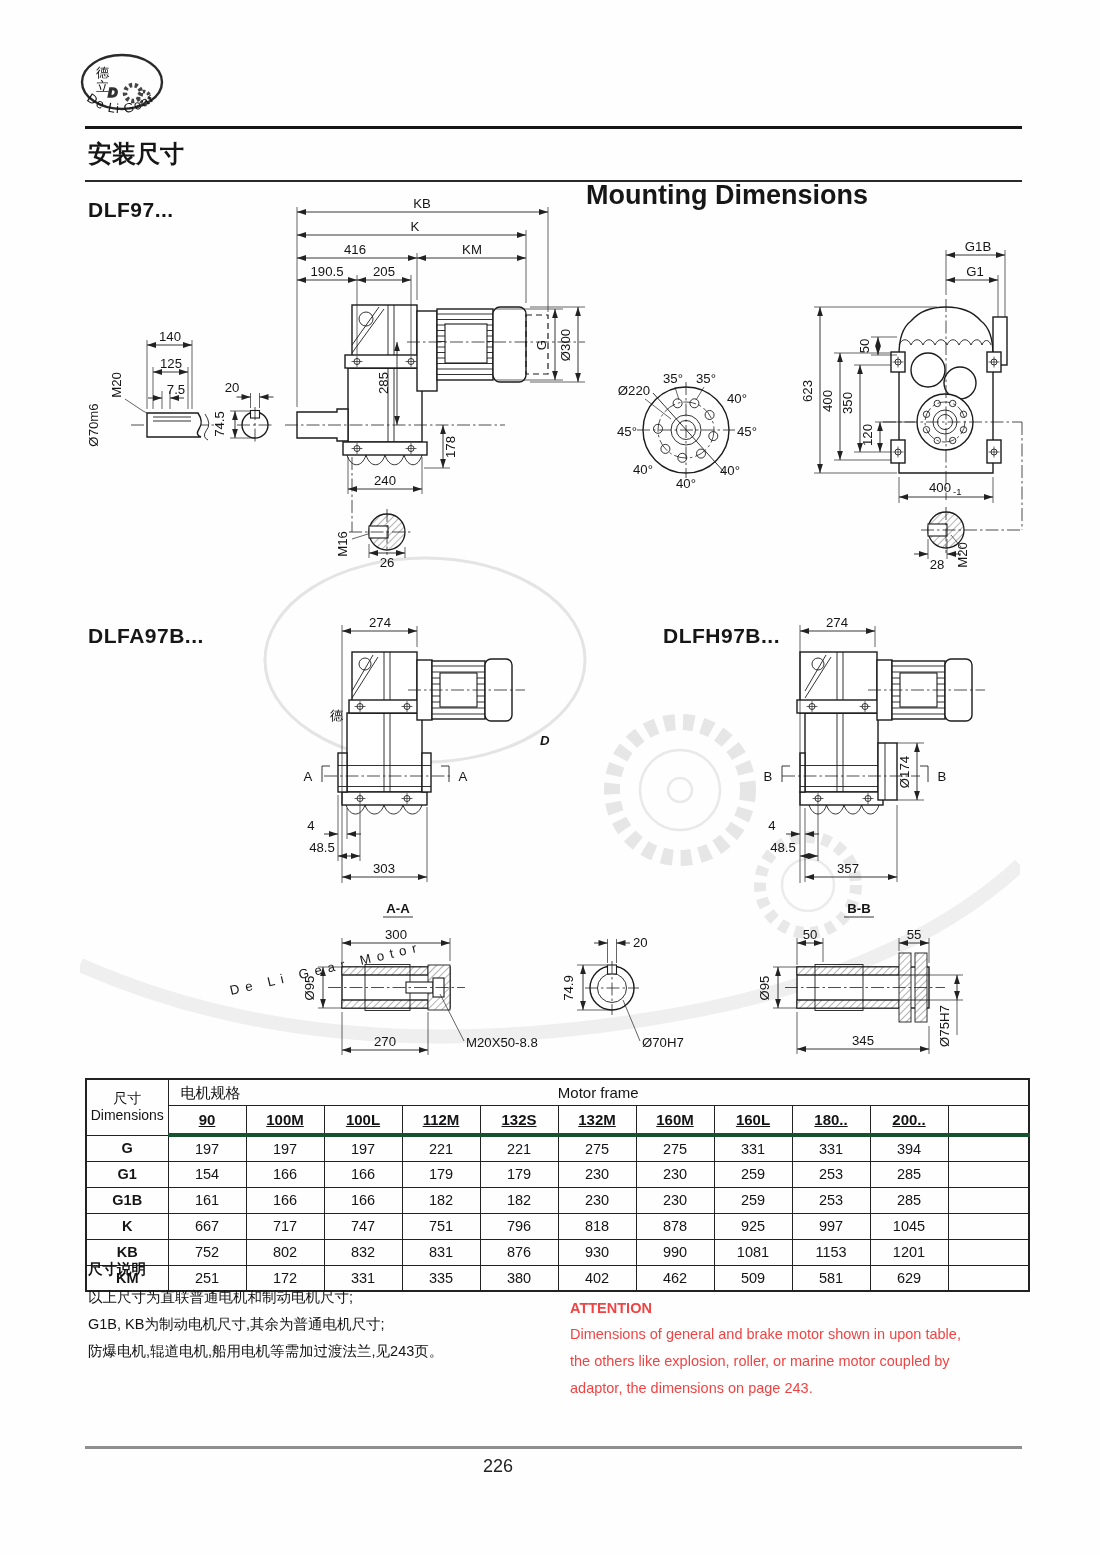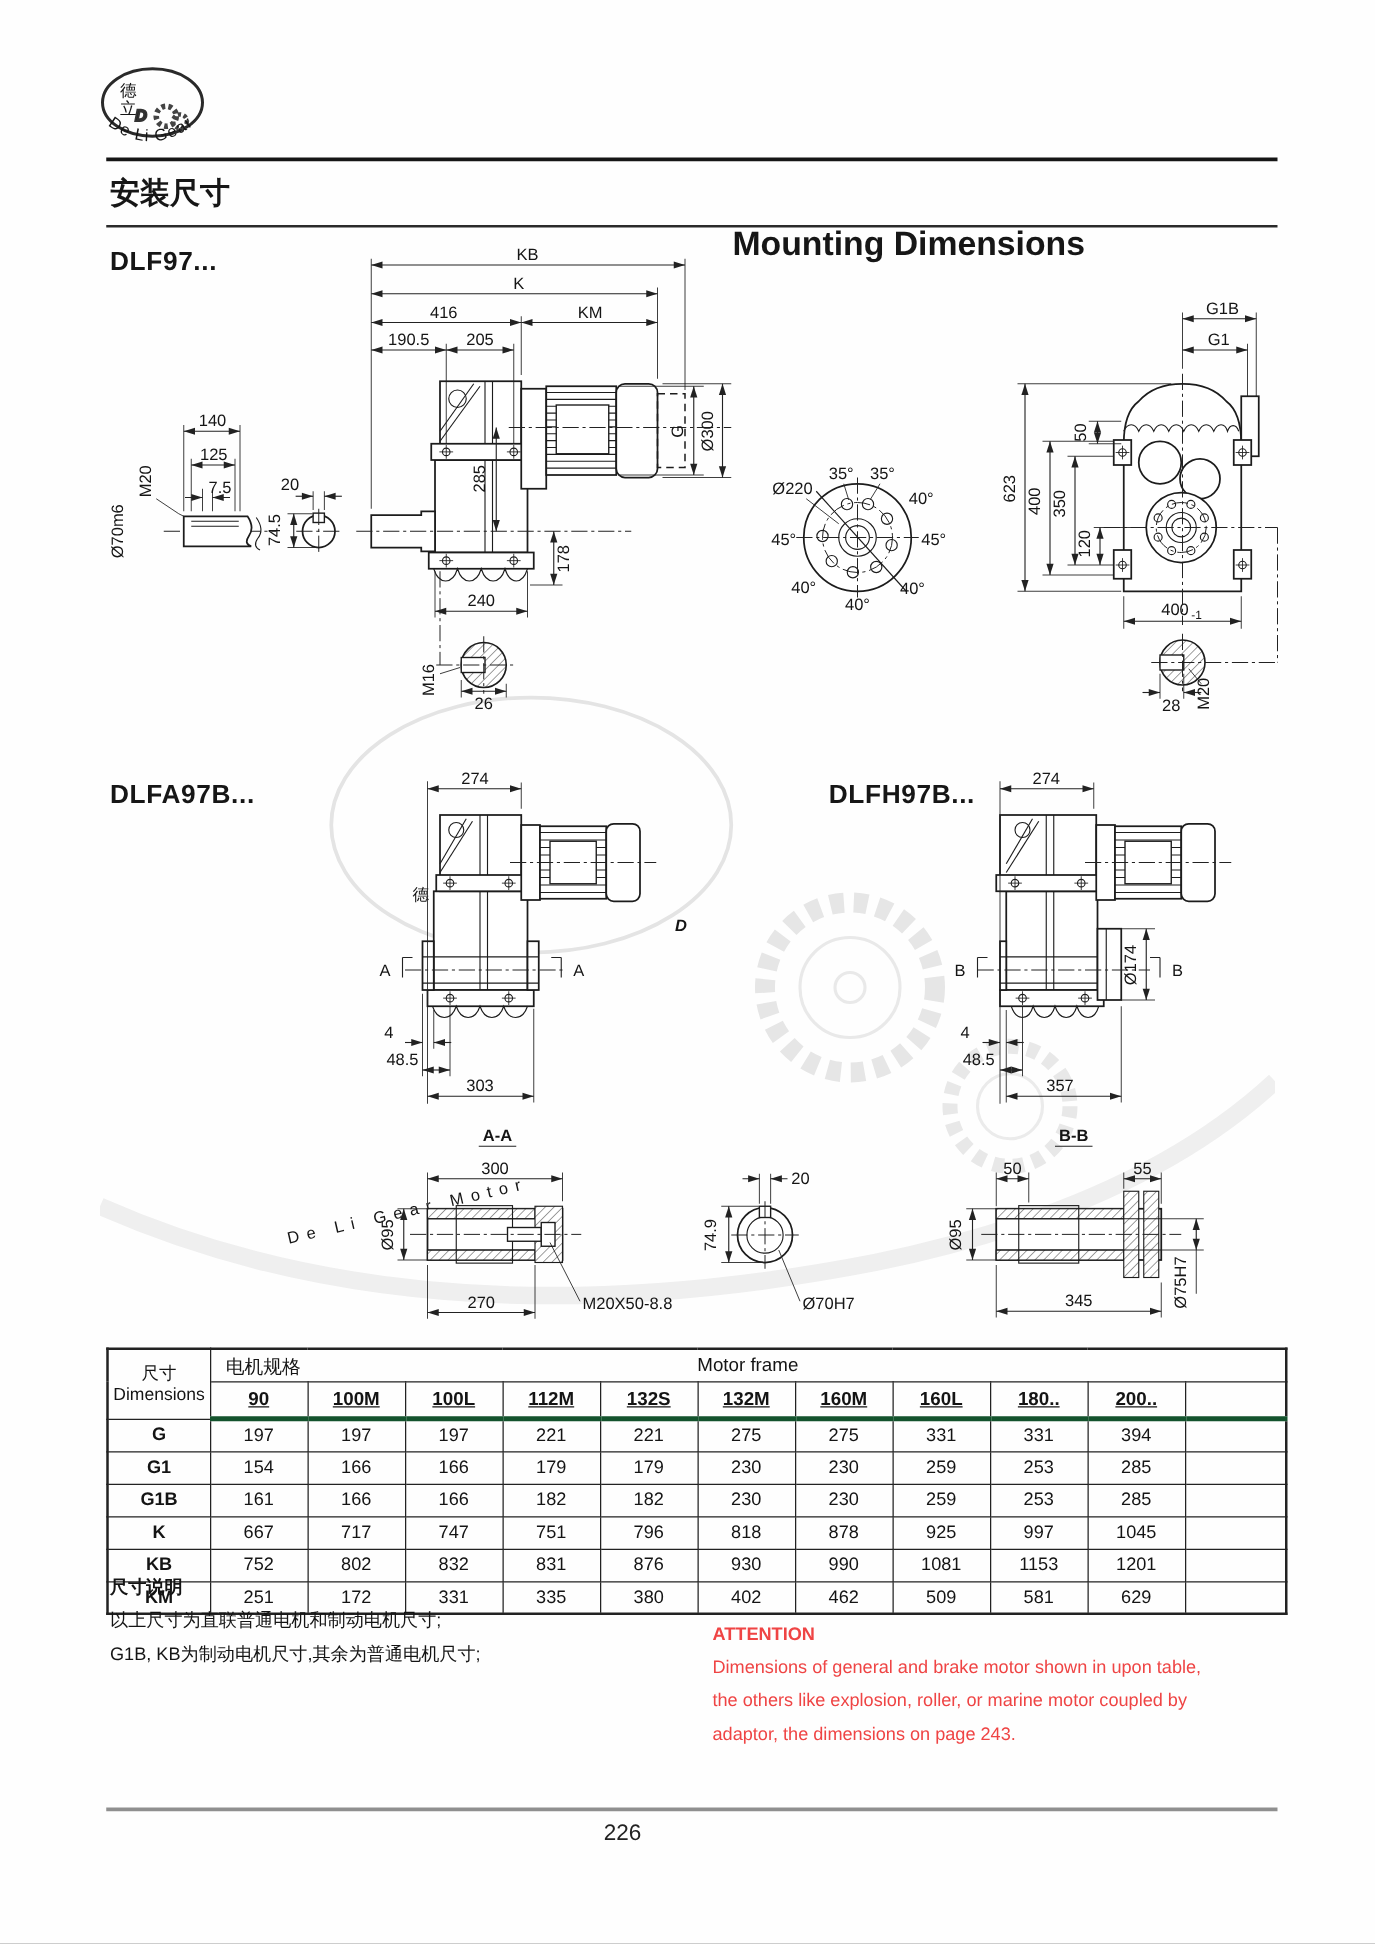--- a/index.html
+++ b/index.html
@@ -693,20 +693,21 @@
           <td>629</td>
           <td></td>
         </tr>
       </tbody>
   </table>
 
   <div class="notes-cn">
     <div class="nt">尺寸说明</div>
     <div class="nl">以上尺寸为直联普通电机和制动电机尺寸;</div>
     <div class="nl">G1B, KB为制动电机尺寸,其余为普通电机尺寸;</div>
+    <div class="nl">防爆电机,辊道电机,船用电机等需加过渡法兰,见243页。</div>
   </div>
   <div class="notes-en">
     <div class="nt">ATTENTION</div>
     <div class="nl">Dimensions of general and brake motor shown in upon table,</div>
     <div class="nl">the others like explosion, roller, or marine motor coupled by</div>
     <div class="nl">adaptor, the dimensions on page 243.</div>
   </div>
 
   <div class="rule-gray" style="top:1446px"></div>
   <div class="page-number">226</div>

